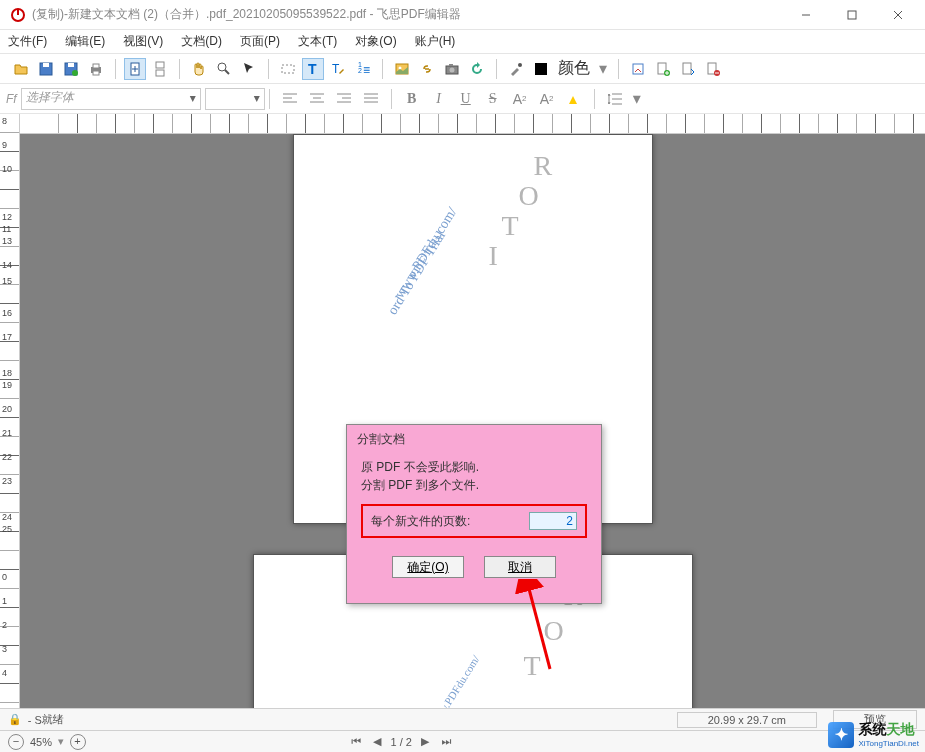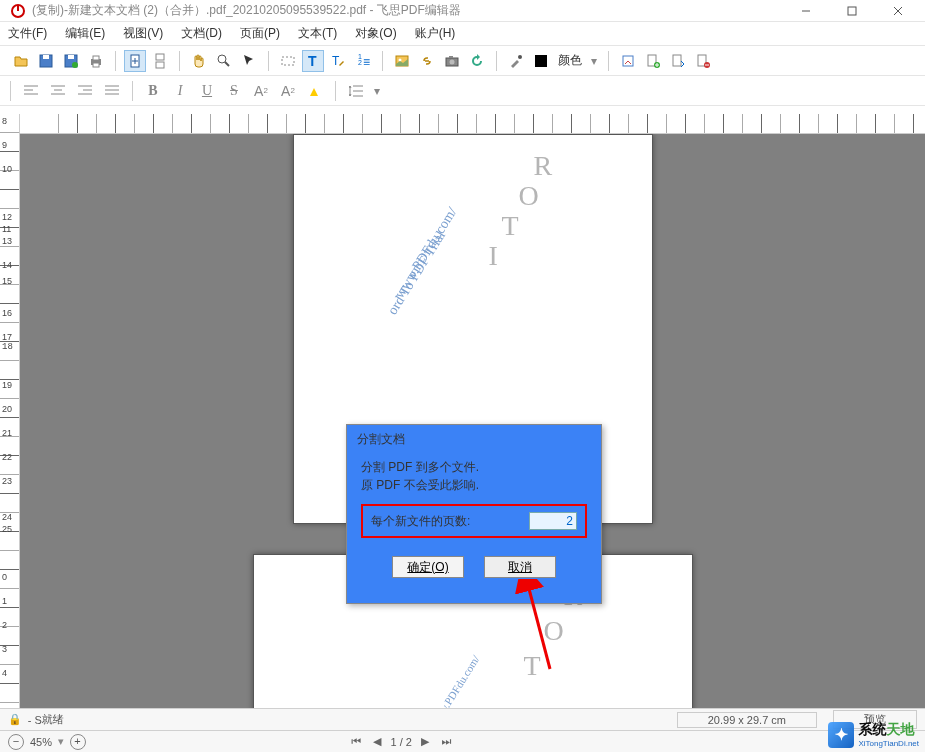--- a/index.html
+++ b/index.html
@@ -1,36 +1,36 @@
 <!DOCTYPE html>
 <html><head>
 <meta charset="utf-8">
 <style>
 * { box-sizing: border-box; margin: 0; padding: 0; font-family: "Microsoft YaHei", "Segoe UI", sans-serif; }
 body { width: 925px; height: 752px; background: #fff; overflow: hidden; position: relative; font-size: 12px; }
 
 
-.titlebar { height: 22px; display: flex; align-items: center; padding: 0 4px; border-bottom: 1px solid #e5e5e5; }
+.titlebar { height: 30px; display: flex; align-items: center; padding: 0 4px; border-bottom: 1px solid #e5e5e5; }
 .titlebar .icon { width: 16px; height: 16px; margin: 0 6px; }
 .titlebar .title { color: #888; font-size: 12px; flex: 0 0 auto; }
 .titlebar .spacer { flex: 1; }
 .winbtn { width: 46px; height: 30px; display: flex; align-items: center; justify-content: center; color: #555; }
 
 
 .menubar { height: 24px; display: flex; align-items: center; padding: 0 0; gap: 2px; border-bottom: 1px solid #e5e5e5; }
 .menuitem { padding: 2px 8px; font-size: 12px; color: #333; }
 
 
 .toolbar-row { display: flex; align-items: center; padding: 2px 6px; border-bottom: 1px solid #e5e5e5; height: 30px; }
 .tool-group { display: flex; align-items: center; gap: 3px; padding: 0 4px; }
 .tool-sep { width: 1px; height: 20px; background: #ccc; margin: 0 4px; }
 .toolbtn { width: 22px; height: 22px; display: flex; align-items: center; justify-content: center; border: 1px solid transparent; }
 .toolbtn.active { border: 1px solid #90c0e8; background: #d5e8f8; }
 .toolbtn svg { width: 16px; height: 16px; }
-.tooltext { font-size: 12px; color: #333; padding: 0 3px; }
+.tooltext { font-size: 16px; color: #333; padding: 0 3px; }
 
 .font-select { height: 26px; display: flex; align-items: center; }
 .font-select .combo { width: 180px; height: 22px; border: 1px solid #ccc; padding: 0 4px; color: #999; font-style: italic; position:relative;}
 .font-select .combo::after{content:"▾"; position:absolute; right:4px; top:2px; color:#666; font-style:normal;}
 .size-combo { width: 60px; height: 22px; border: 1px solid #ccc; margin-left: 4px; position:relative;}
 .size-combo::after{content:"▾"; position:absolute; right:4px; top:2px; color:#666;}
 
 
 .fmtbtn { width: 24px; height: 22px; display: flex; align-items: center; justify-content: center; font-family: "Times New Roman", serif; font-size: 14px; color: #888; }
 
@@ -46,21 +46,21 @@
 .ruler-h-inner::before{content:""; position:absolute; left:0; top:0; height:100%; width:2000px; background: repeating-linear-gradient(to right, transparent 0, transparent 37px, #666 37px, #666 38px);}
 .canvas { flex: 1; background: #808080; overflow: hidden; position: relative; }
 .page { position: absolute; left: 50%; transform: translateX(-50%); background: #fff; box-shadow: 0 0 6px rgba(0,0,0,.4); border: 1px solid #555; }
 .page1 { top: 0; width: 360px; height: 390px; }
 .page2 { top: 420px; width: 440px; height: 600px; }
 .watermark { position: absolute; color: #bbb; font-family: "Times New Roman", serif; }
 .wm-diag { transform: rotate(-58deg); font-size: 14px; color: #7a9fcf; }
 .wm-letters span{ position:absolute; font-size:28px; color:#b5b5b5; font-family:"Times New Roman",serif;}
 
 
-.dialog { position: absolute; left: 326px; top: 290px; width: 256px; height: 180px; background: #3b82f6; border: 1px solid #888; box-shadow: 2px 2px 6px rgba(0,0,0,.3); }
+.dialog { position: absolute; left: 326px; top: 290px; width: 256px; height: 180px; background: #f9a8d4; border: 1px solid #888; box-shadow: 2px 2px 6px rgba(0,0,0,.3); }
 .dialog-title { padding: 6px 10px; font-size: 12px; color: #333; }
 .dialog-body { padding: 4px 14px; font-size: 12px; color: #333; }
 .dialog-desc { line-height: 1.5; margin-bottom: 10px; }
 .field-row { display: flex; align-items: center; border: 2px solid #e00; padding: 6px 8px; position:relative;}
 .field-row label { flex: 1; }
 .field-row input { width: 48px; text-align: right; border: 1px solid #7aa; background: #e8f4ff; color: #06c; font-size: 12px; padding: 1px 3px; }
 .dialog-buttons { display: flex; justify-content: center; gap: 20px; padding: 14px 0; text-decoration: underline; }
 .dlgbtn { width: 72px; height: 22px; border: 1px solid #888; background: #f4f4f4; font-size: 12px; display: flex; align-items: center; justify-content: center; }
 .dlgbtn.cancel { background: #eee; }
 .arrow { position: absolute; left: 430px; top: 445px; pointer-events:none; }
@@ -282,20 +282,25 @@
         <svg viewBox="0 0 16 16">
           <rect x="3" y="2" width="8" height="11" fill="#fff" stroke="#888"></rect>
           <circle cx="12" cy="12" r="3" fill="#c33"></circle>
           <path d="M10 12h4" stroke="#fff"></path>
         </svg>
       </div>
   </div>
 </div>
 
 <div class="toolbar-row">
+  <div class="font-select">
+    <span style="font-style:italic; color:#999; margin-right:4px;">Ff</span>
+    <div class="combo">选择字体</div>
+    <div class="size-combo"></div>
+  </div>
   <div class="tool-sep"></div>
   <div class="tool-group">
     <div class="fmtbtn">
         <svg width="14" height="12">
           <line x1="0" y1="1" x2="14" y2="1" stroke="#888"></line>
           <line x1="0" y1="5" x2="9" y2="5" stroke="#888"></line>
           <line x1="0" y1="9" x2="14" y2="9" stroke="#888"></line>
         </svg>
       </div>
     <div class="fmtbtn">
@@ -360,21 +365,21 @@
   <div class="num" style="top: 2px;">8</div>
       <div class="num" style="top: 26px;">9</div>
       <div class="num" style="top: 50px;">10</div>
       <div class="num" style="top: 66px; margin-top: 44px;">11</div>
       <div class="num" style="top: 98px;">12</div>
       <div class="num" style="top: 122px;">13</div>
       <div class="num" style="top: 146px;">14</div>
       <div class="num" style="top: 162px;">15</div>
       <div class="num" style="top: 194px;">16</div>
       <div class="num" style="top: 218px;">17</div>
-      <div class="num" style="top: 228px; font-family: Liberation Mono, monospace;">18</div>
+      <div class="num" style="top: 254px;">18</div>
       <div class="num" style="top: 266px;">19</div>
       <div class="num" style="top: 290px;">20</div>
       <div class="num" style="top: 314px;">21</div>
       <div class="num" style="top: 338px;">22</div>
       <div class="num" style="top: 362px;">23</div>
       <div class="num" style="top: 398px;">24</div>
       <div class="num" style="top: 410px;">25</div>
       <div class="num" style="top: 434px;"></div>
       <div class="num" style="top: 458px;">0</div>
       <div class="num" style="top: 482px;">1</div>
@@ -403,22 +408,22 @@
           <span style="left:310px; top:25px;">R</span>
           <span style="left:290px; top:60px;">O</span>
           <span style="left:270px; top:95px;">T</span>
         </div>
       </div>
 
       <div class="dialog">
         <div class="dialog-title">分割文档</div>
         <div class="dialog-body">
           <div class="dialog-desc">
+            <div>原 PDF 不会受此影响.</div>
             <div>分割 PDF 到多个文件.</div>
-            <div>原 PDF 不会受此影响.</div>
           </div>
           <div class="field-row">
             <label>每个新文件的页数:</label>
             <input type="text" value="2" style="">
           </div>
         </div>
         <div class="dialog-buttons">
           <div class="dlgbtn">确定(O)</div>
           <div class="dlgbtn cancel">取消</div>
         </div>

